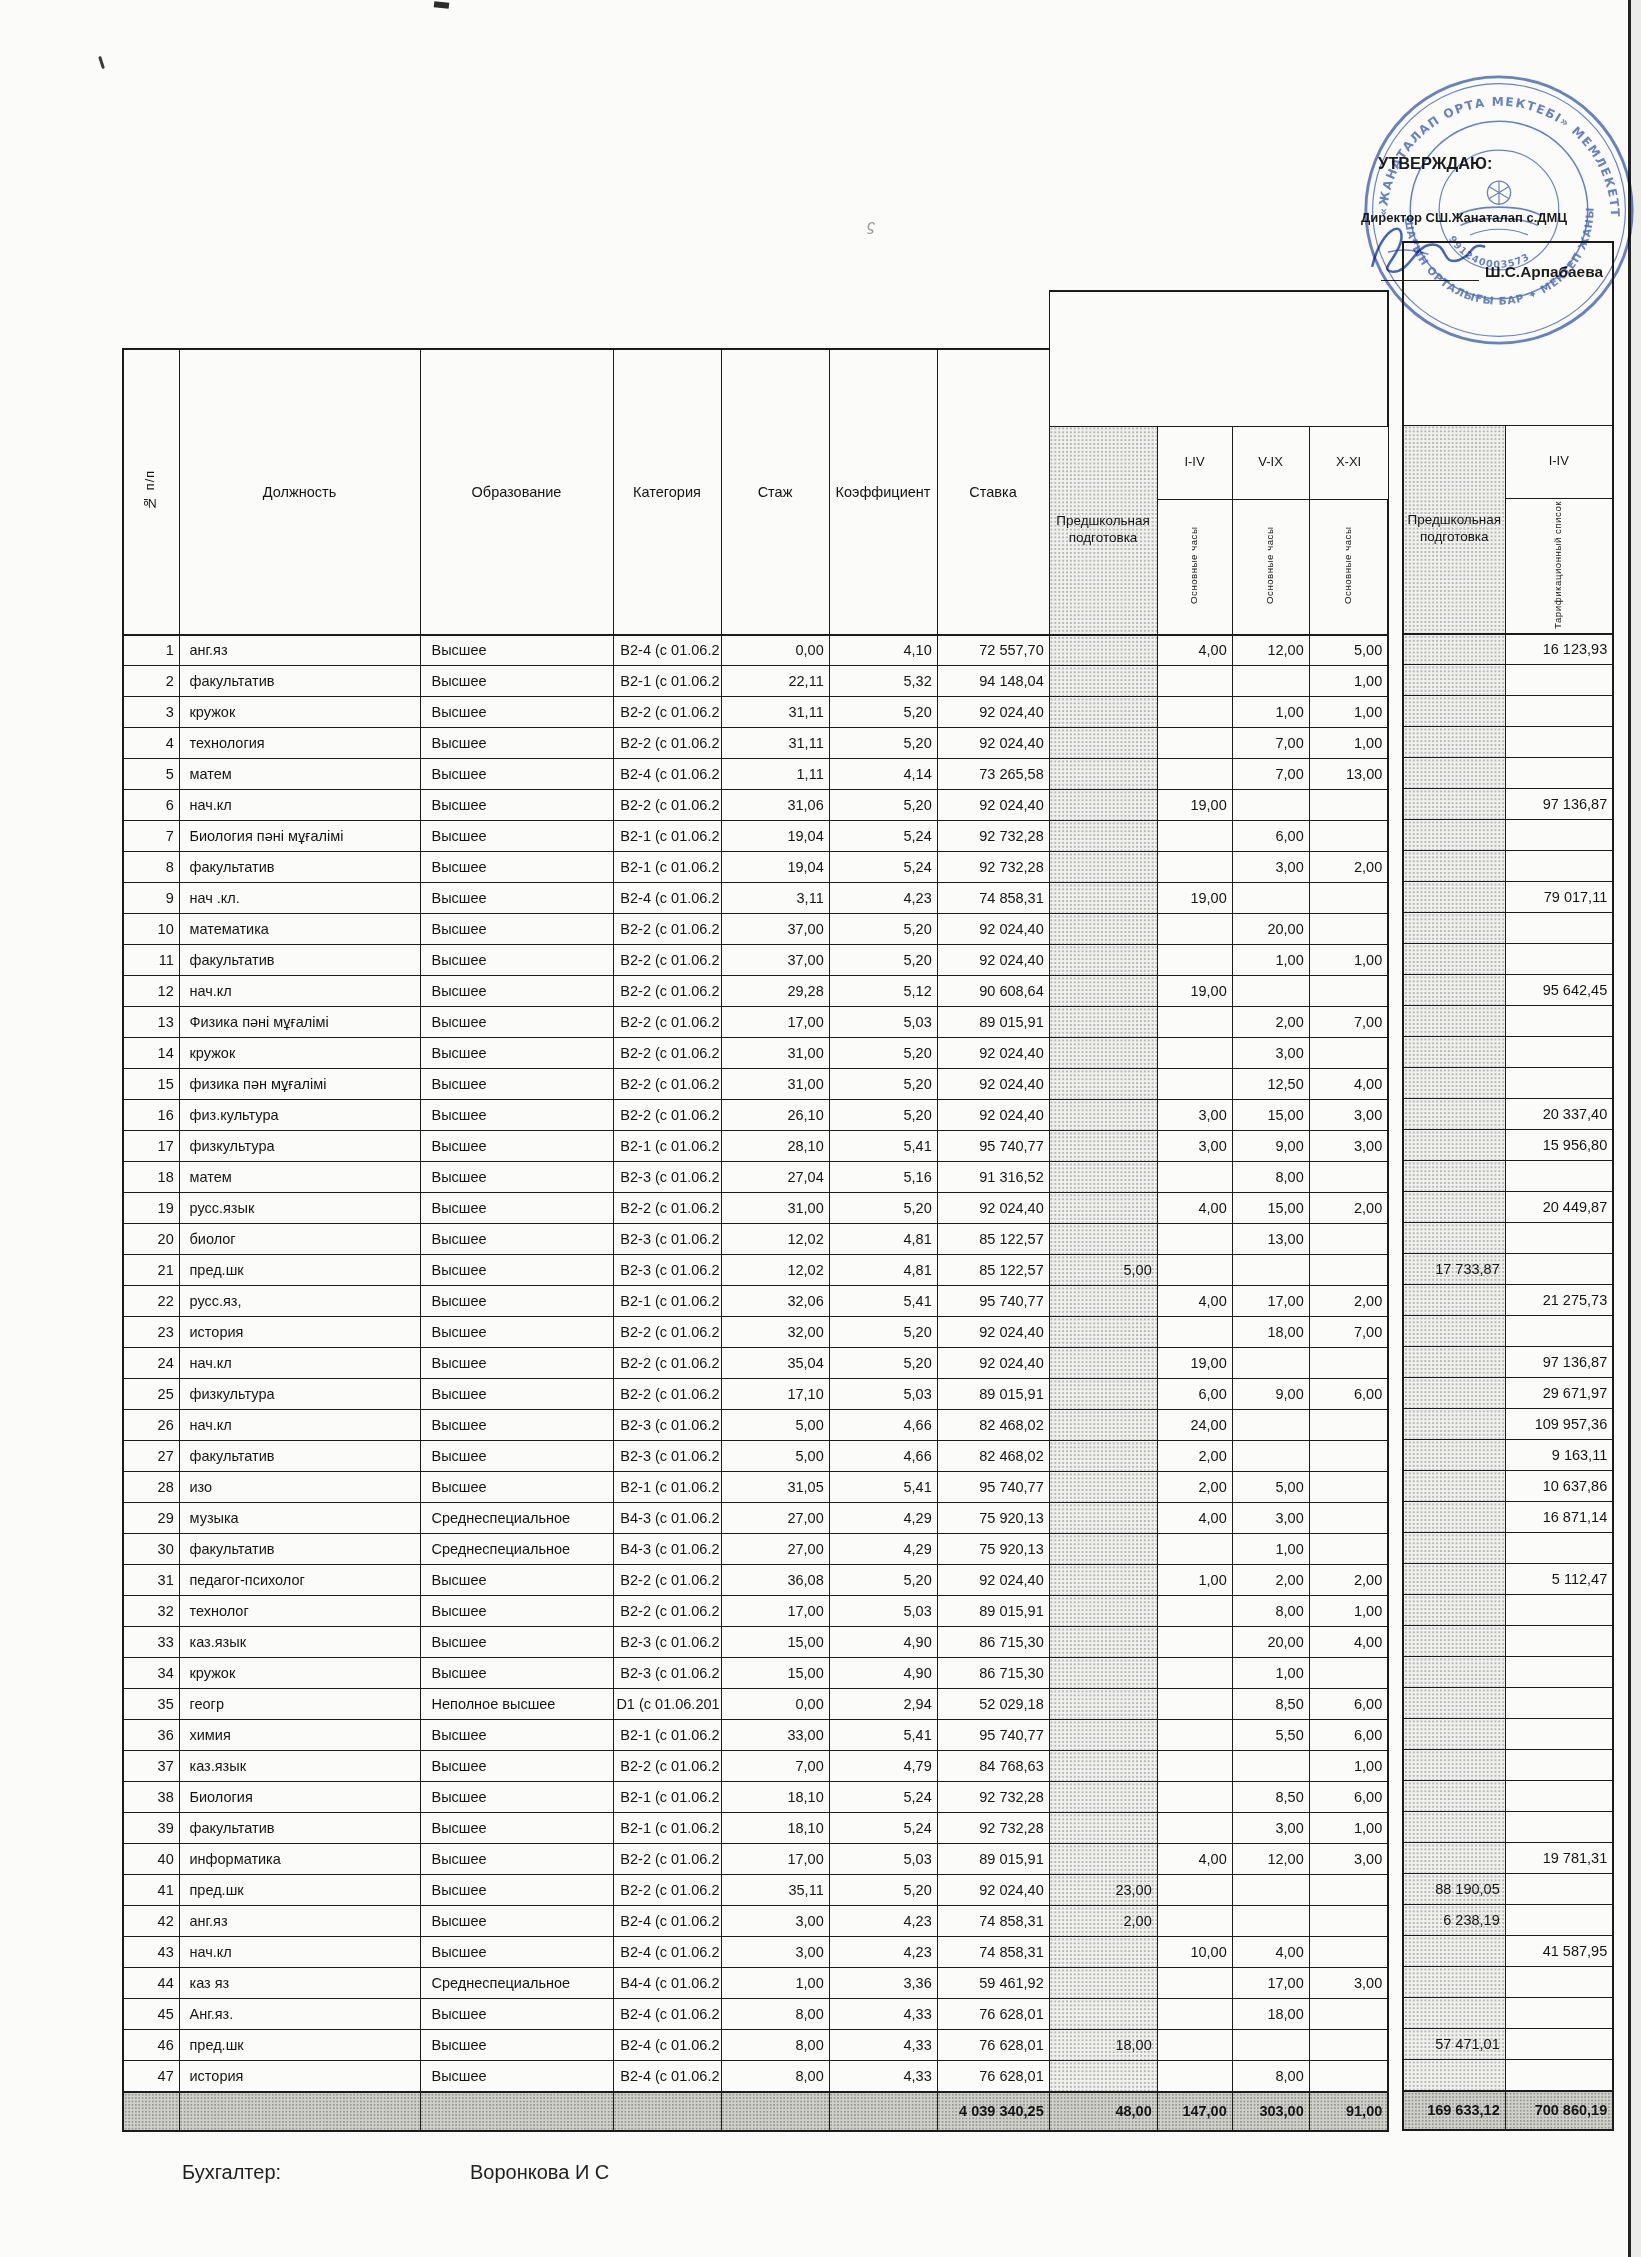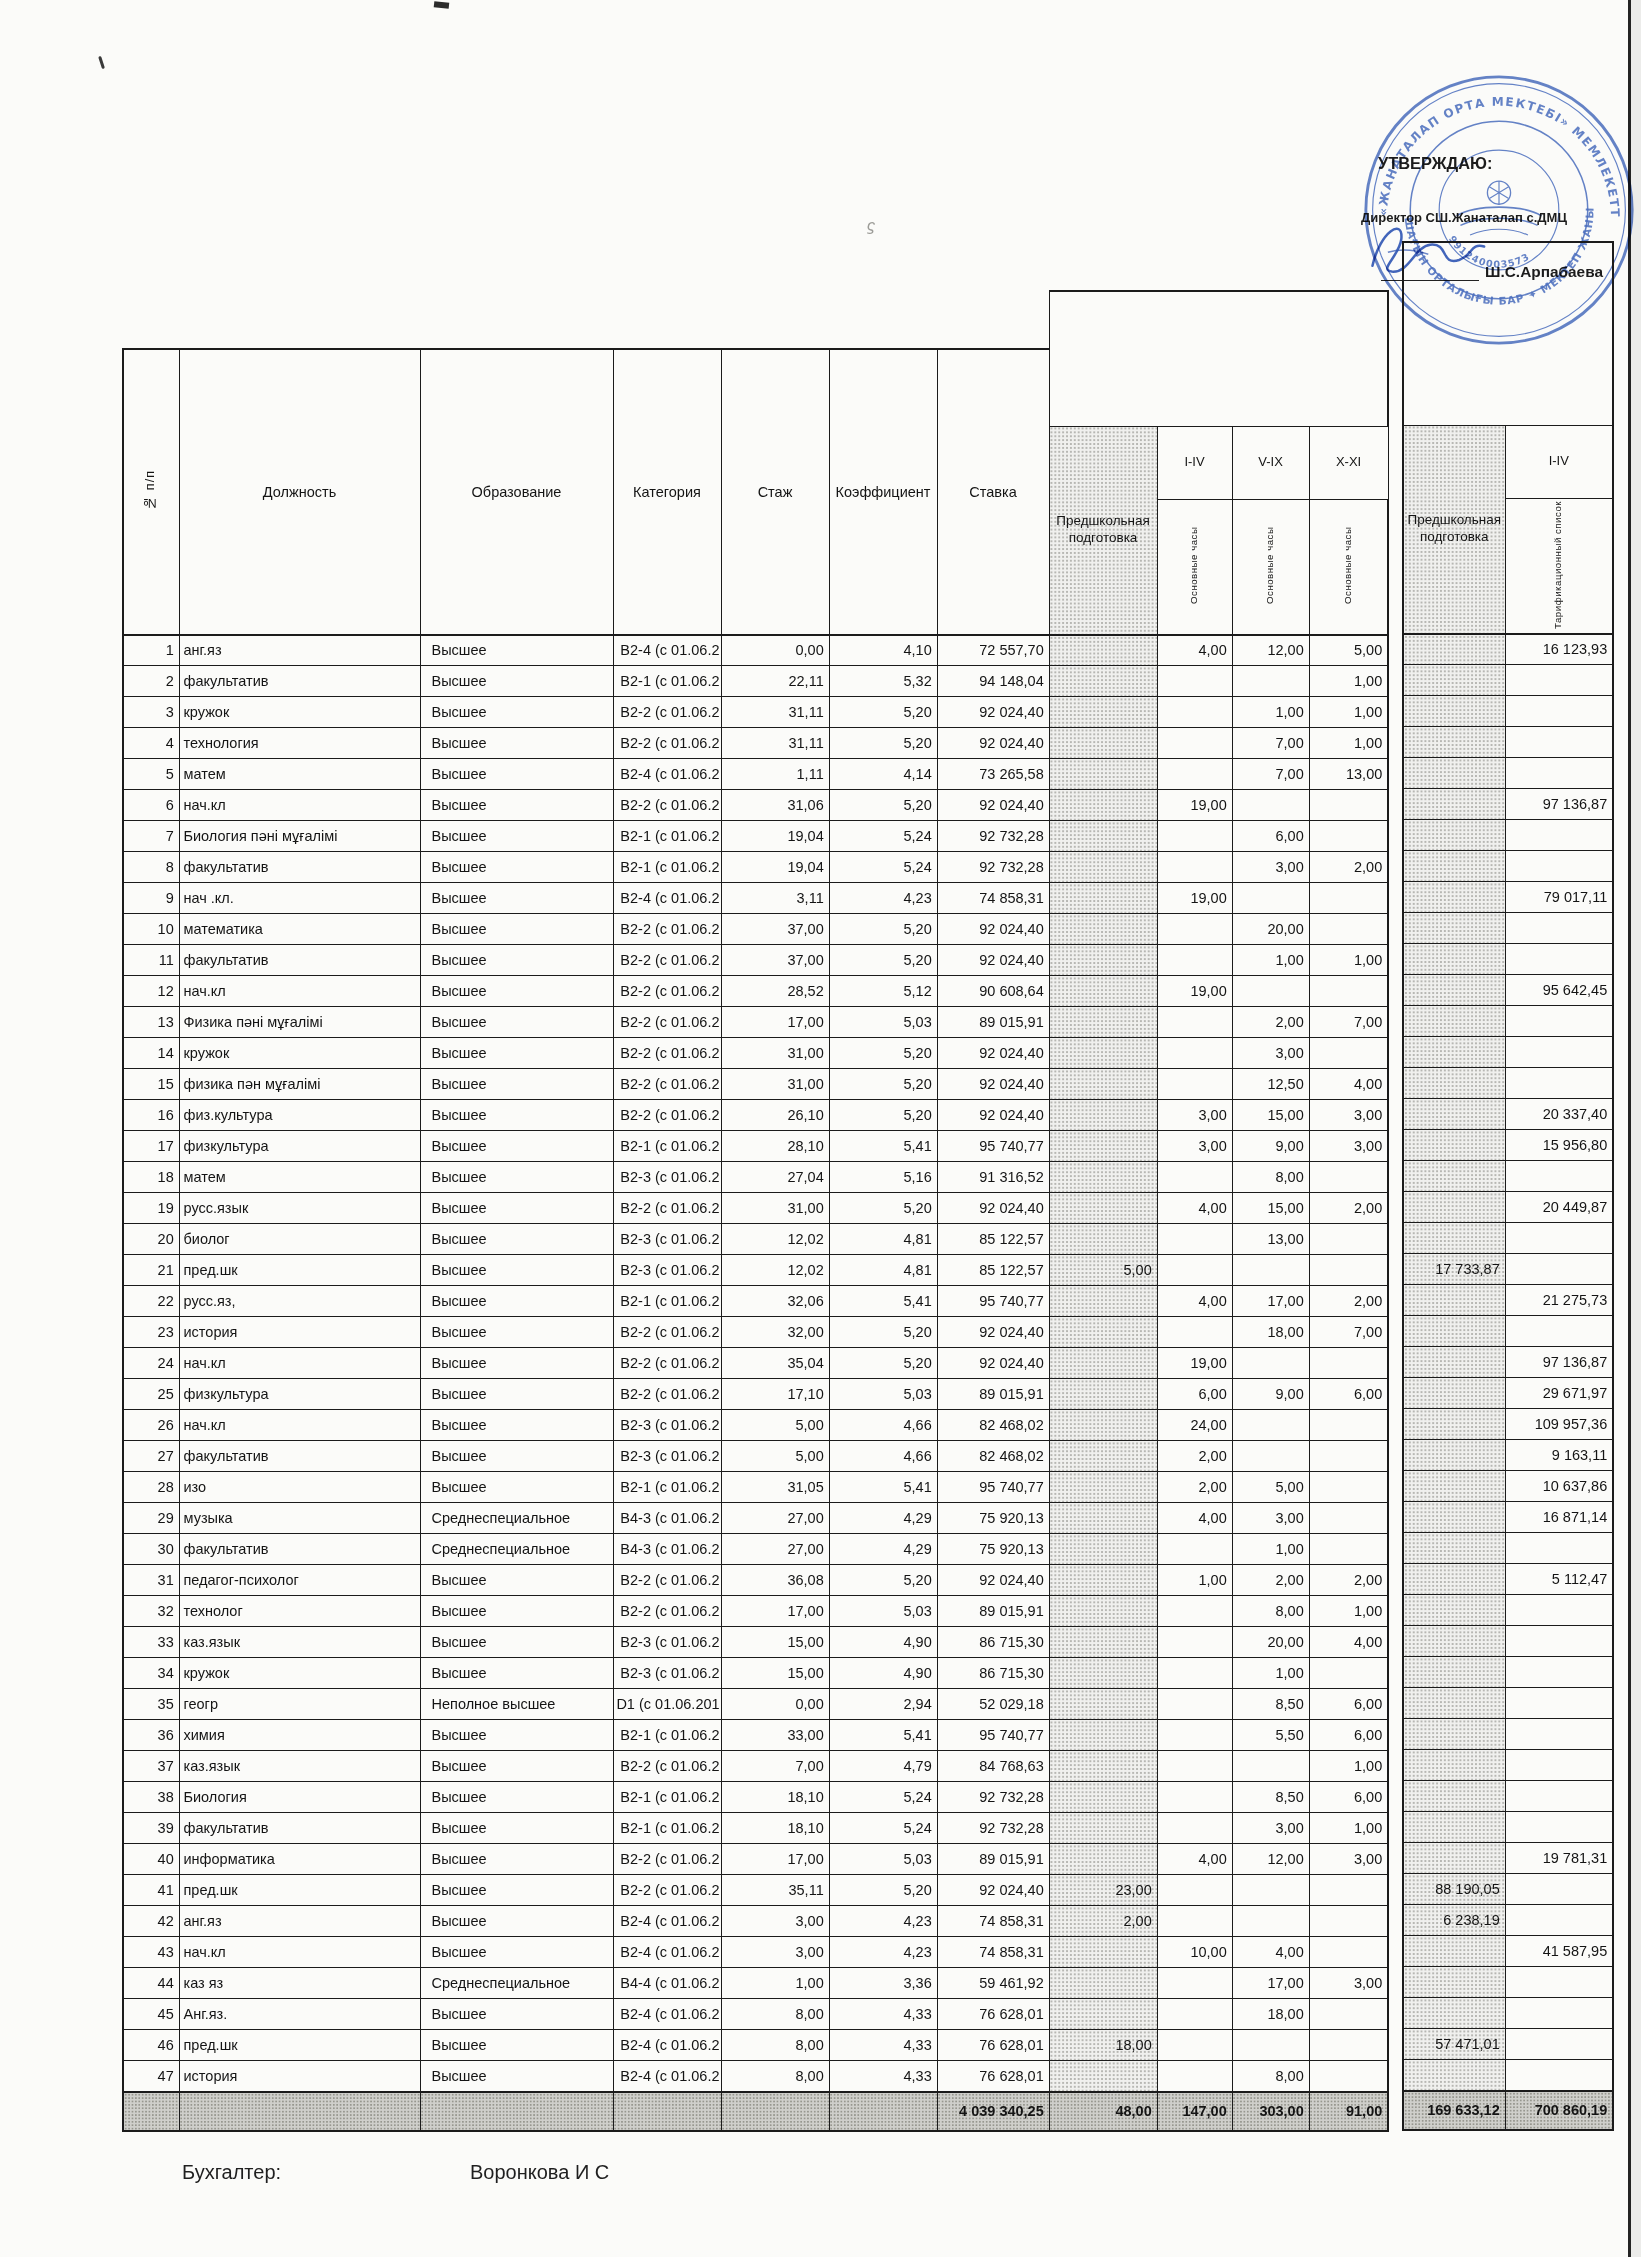--- a/index.html
+++ b/index.html
@@ -54,21 +54,21 @@
   tbody.data tr:first-child td{border-top-width:2.9px;}
   tbody.totals tr{height:39px;}
   tbody.totals td{
     border-top-width:2.9px;border-bottom-width:2.9px;
     background-color:#cfcfcb;
     background-image:radial-gradient(#97978f 1px, transparent 1.1px);
     background-size:3.4px 3.4px;
     font-weight:700;
   }
   .c-num{text-align:right;}
-  .c-pos{text-align:left;padding-left:4px;}
+  .c-pos{text-align:left;padding-left:10px;}
   .c-edu{text-align:left;padding-left:11px;}
   .c-cat{text-align:right;padding-left:2.9px;padding-right:1px;}
   .c-val{text-align:right;}
   
   .approve{position:absolute;font-weight:700;color:#1c1c1c;}
   #approveLabel{left:1378px;top:154px;font-size:16.4px;}
   #directorLine{left:1361px;top:210px;font-size:13px;}
   #signerName{left:1485px;top:263px;font-size:15.4px;}
   #sigUnderline{
     position:absolute;left:1381px;top:280px;width:98px;height:0;
@@ -321,21 +321,21 @@
           <td class="c-val dotted"></td>
           <td class="c-val"></td>
           <td class="c-val">1,00</td>
           <td class="c-val br3">1,00</td>
         </tr>
         <tr>
           <td class="c-num bl3">12</td>
           <td class="c-pos">нач.кл</td>
           <td class="c-edu">Высшее</td>
           <td class="c-cat">В2-2 (с 01.06.2</td>
-          <td class="c-val">28,52</td>
+          <td class="c-val">29,28</td>
           <td class="c-val">5,12</td>
           <td class="c-val">90 608,64</td>
           <td class="c-val dotted"></td>
           <td class="c-val">19,00</td>
           <td class="c-val"></td>
           <td class="c-val br3"></td>
         </tr>
         <tr>
           <td class="c-num bl3">13</td>
           <td class="c-pos">Физика пәні мұғалімі</td>

